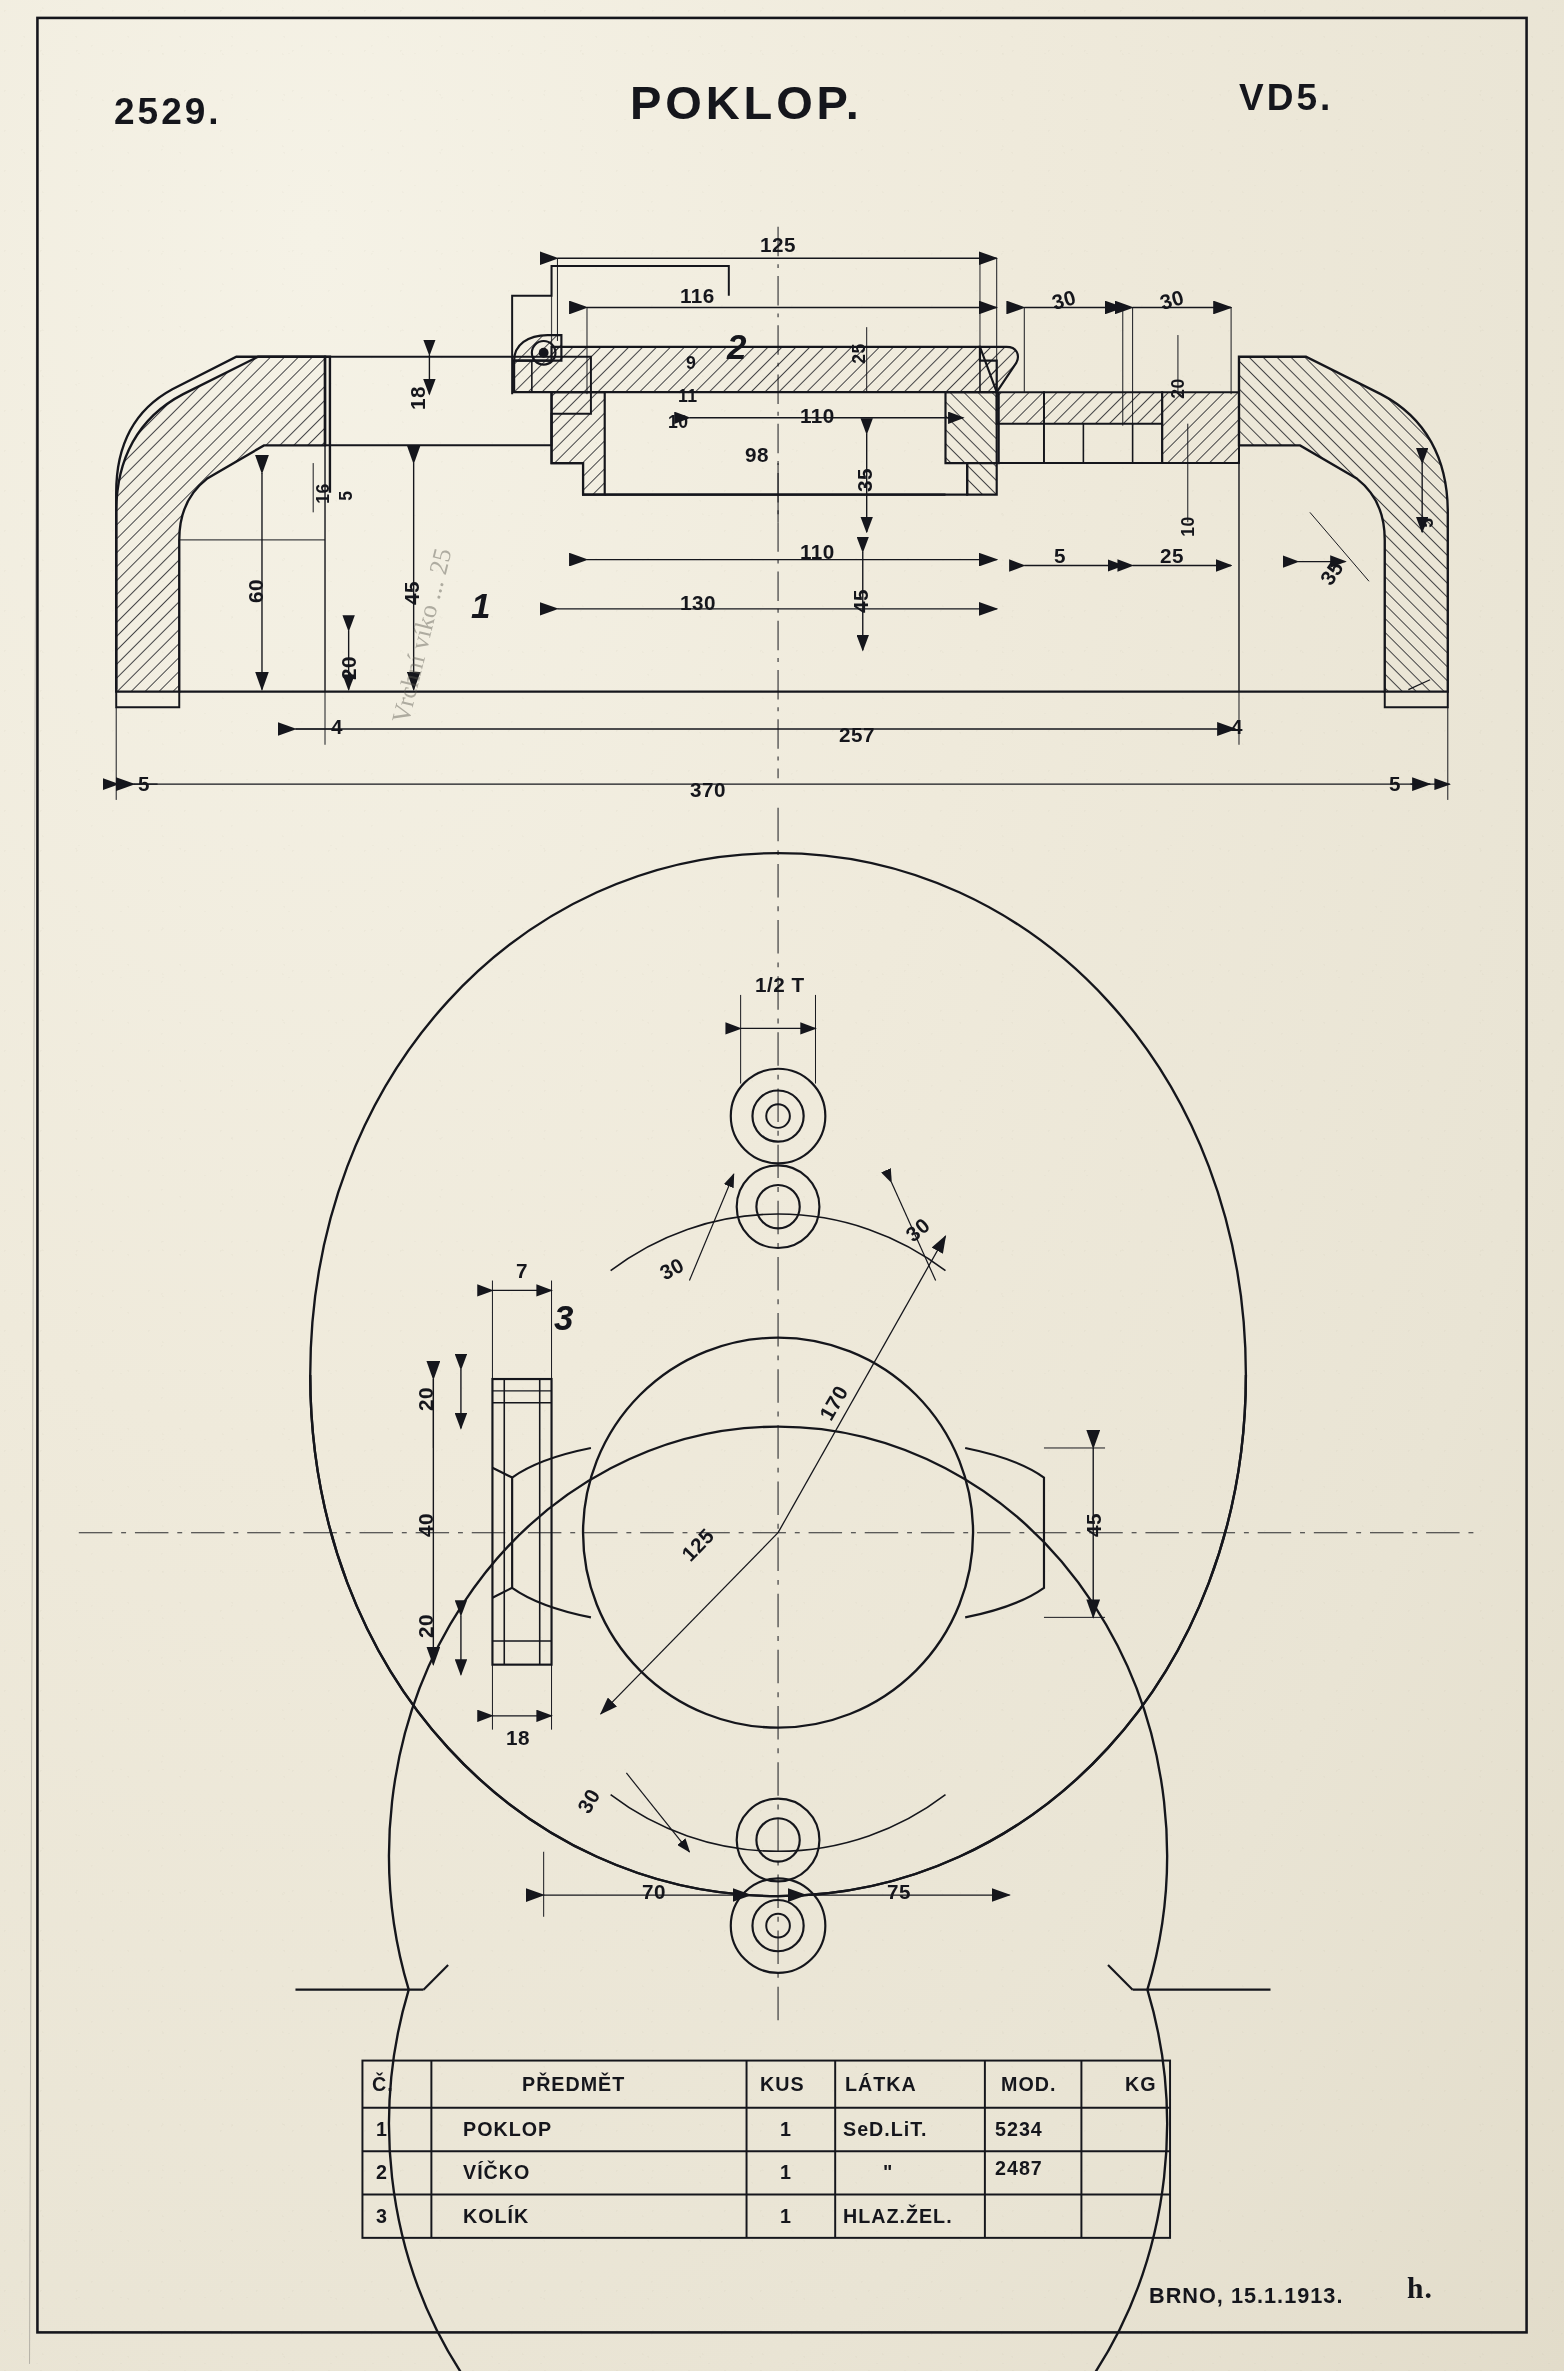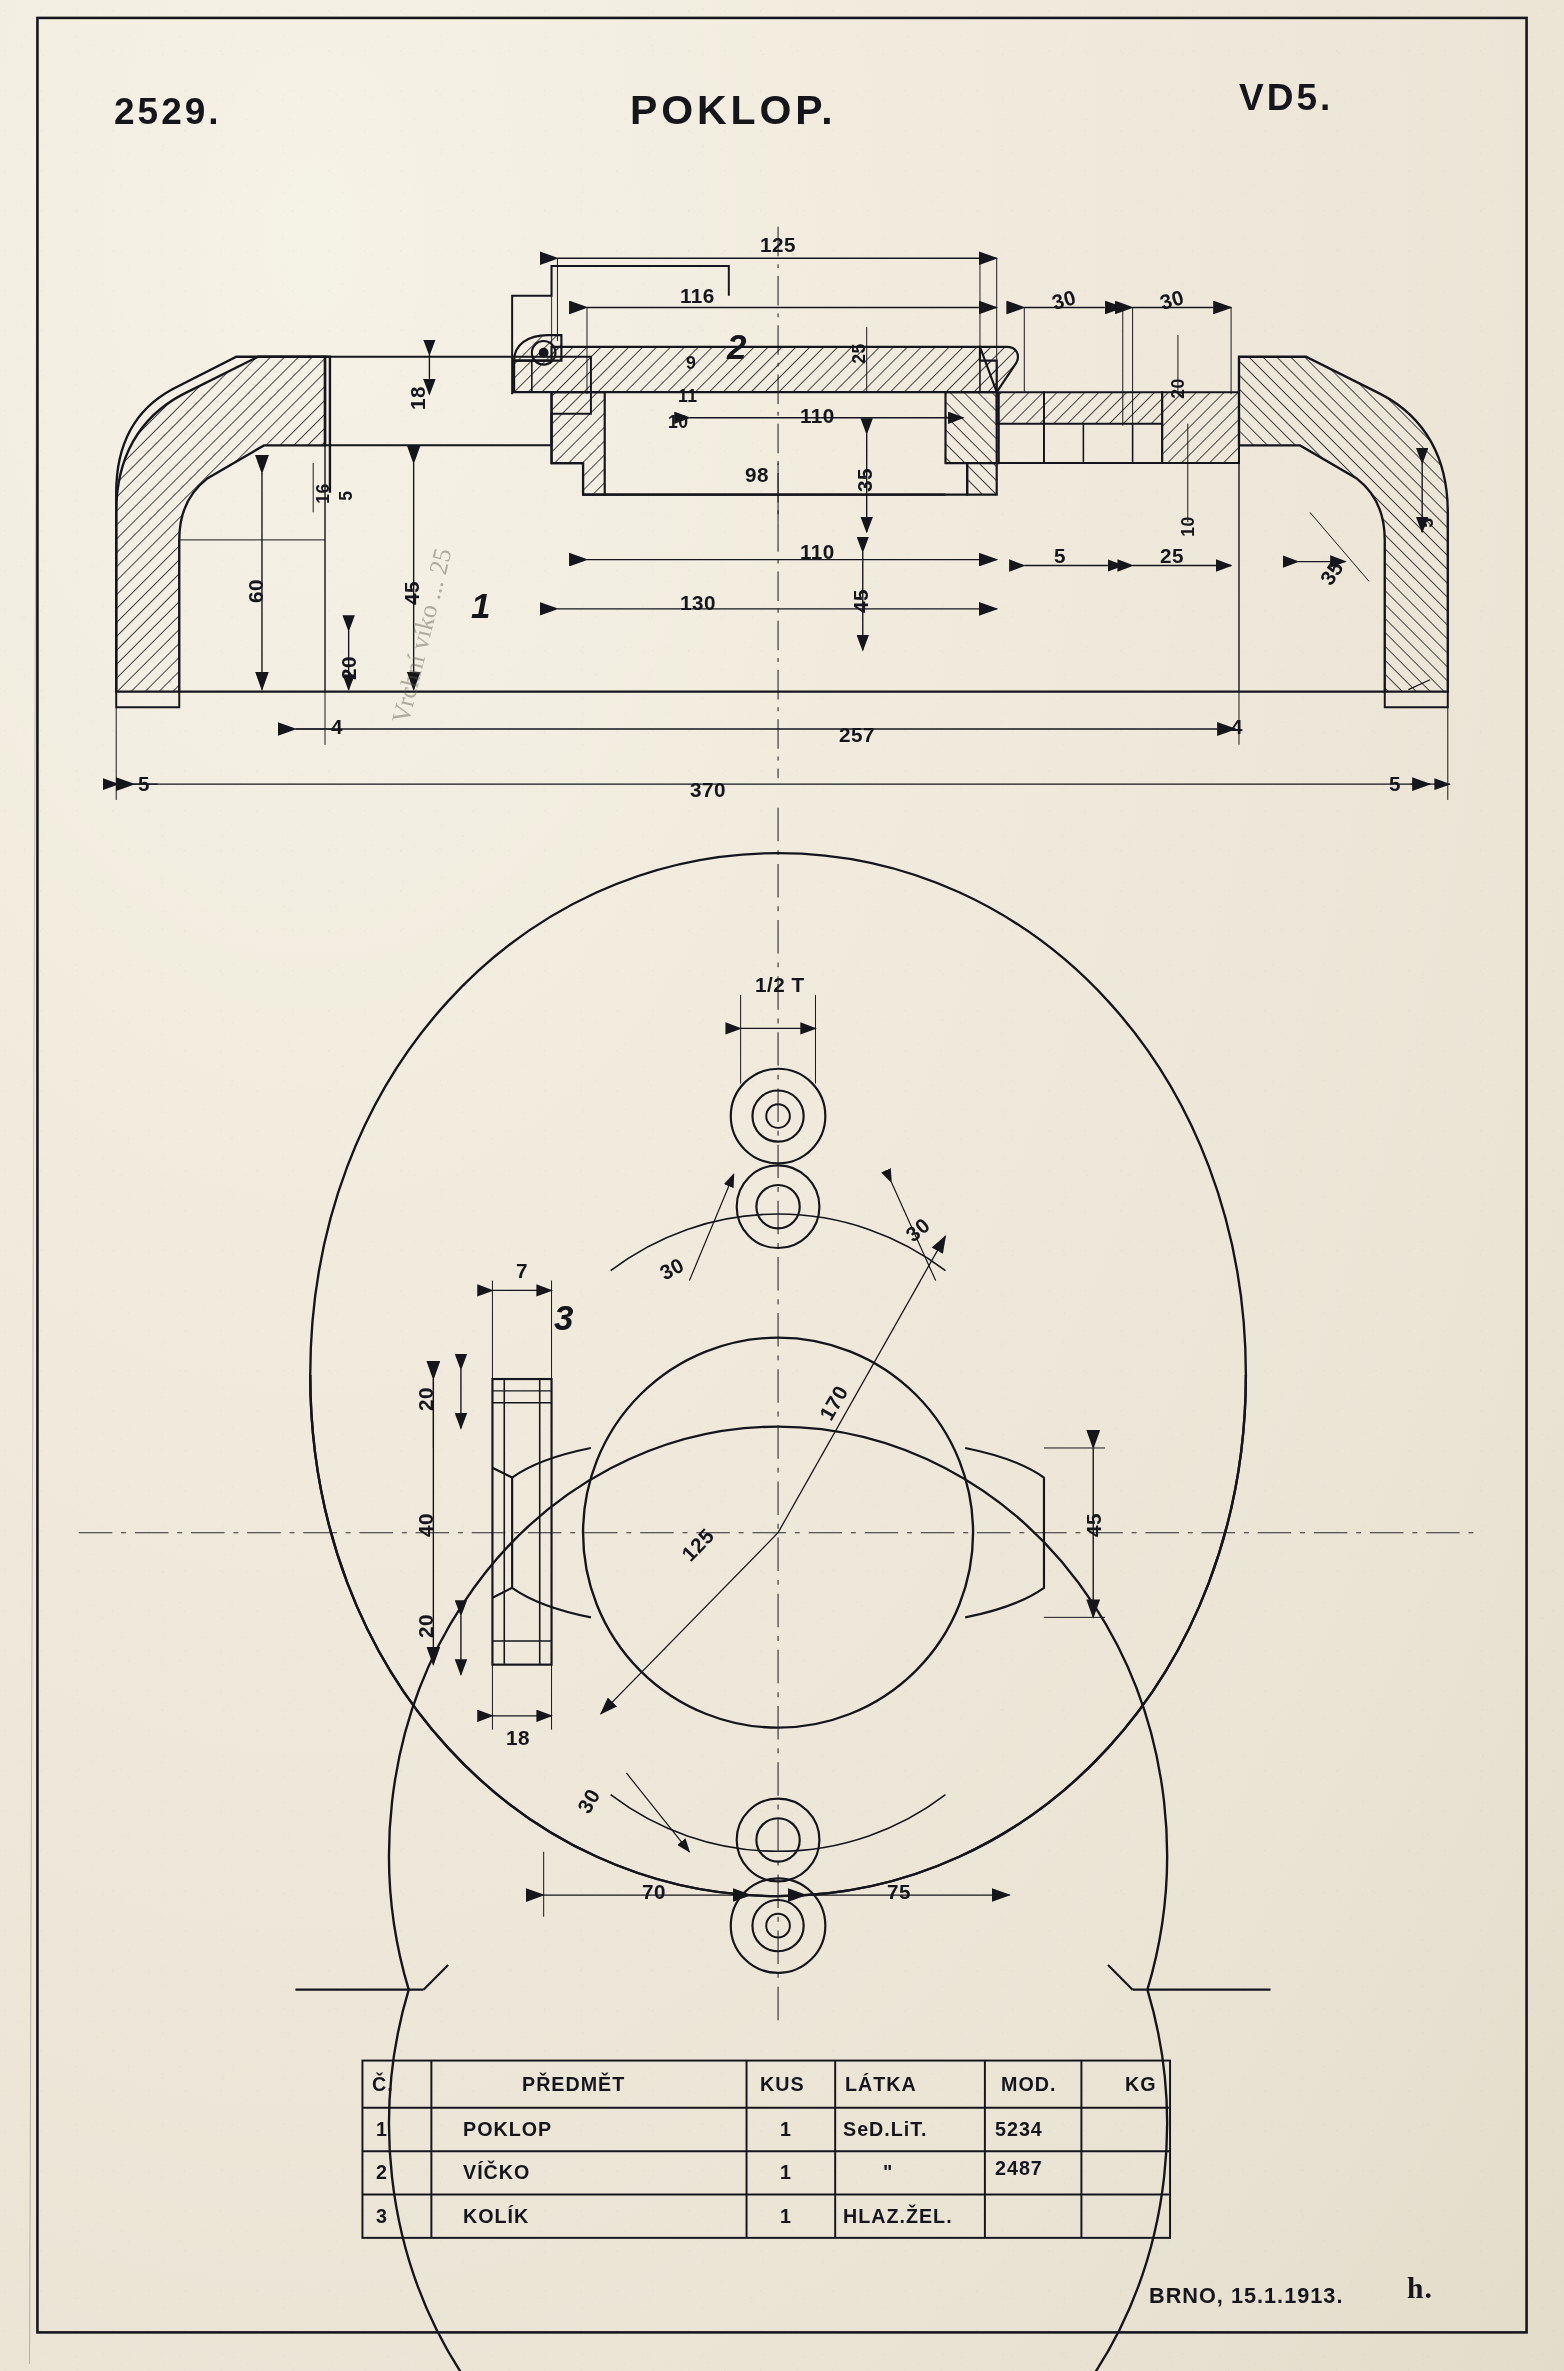--- a/index.html
+++ b/index.html
@@ -30,21 +30,21 @@
   #drawing{position:absolute;inset:0;}
   .lbl{
     position:absolute;
     color:#15161c;
     font-family:"Liberation Sans", sans-serif;
     white-space:nowrap;
     letter-spacing:0.5px;
   }
   .rot{transform-origin:center center;}
   .title-num{font-size:37px;font-weight:bold;letter-spacing:3px;}
-  .title-main{font-size:41px;font-weight:bold;letter-spacing:3.9px;margin-top:12px;}
+  .title-main{font-size:47px;font-weight:bold;letter-spacing:3.9px;}
   .dim{font-size:20.7px;font-weight:bold;}
   .dim-sm{font-size:17.7px;font-weight:bold;}
   .partnum{font-size:35px;font-weight:bold;font-style:italic;}
   .tbl{font-size:19.7px;font-weight:bold;letter-spacing:1px;}
   .sign{font-size:21.7px;font-weight:bold;letter-spacing:1px;}
   .pencil{
     position:absolute;
     color:rgba(90,88,80,.45);
     font-size:25.6px;
     font-family:"Liberation Serif", serif;
@@ -304,21 +304,21 @@
 <div class="lbl partnum" style="left:727px;top:327px;">2</div>
 <div class="lbl partnum" style="left:554px;top:1298px;">3</div>
 
 <div class="lbl dim" style="left:760px;top:233px;">125</div>
 <div class="lbl dim" style="left:680px;top:284px;text-align:center;">116</div>
 <div class="lbl dim rot" style="left:1052px;top:288px;transform:rotate(-16deg);">30</div>
 <div class="lbl dim rot" style="left:1160px;top:288px;transform:rotate(-16deg);">30</div>
 <div class="lbl dim" style="left:800px;top:404px;">110</div>
 <div class="lbl dim" style="left:800px;top:540px;">110</div>
 <div class="lbl dim" style="left:680px;top:591px;">130</div>
-<div class="lbl dim" style="left:745px;top:463px;">98</div>
+<div class="lbl dim" style="left:745px;top:443px;">98</div>
 <div class="lbl dim rot" style="left:853px;top:468px;transform:rotate(-90deg);">35</div>
 <div class="lbl dim rot" style="left:849px;top:589px;transform:rotate(-90deg);">45</div>
 <div class="lbl dim rot" style="left:400px;top:581px;transform:rotate(-90deg);">45</div>
 <div class="lbl dim" style="left:839px;top:723px;">257</div>
 <div class="lbl dim" style="left:690px;top:778px;">370</div>
 <div class="lbl dim rot" style="left:406px;top:386px;transform:rotate(-90deg);">18</div>
 <div class="lbl dim rot" style="left:244px;top:579px;transform:rotate(-90deg);">60</div>
 <div class="lbl dim rot" style="left:337px;top:656px;transform:rotate(-90deg);">20</div>
 <div class="lbl dim-sm rot" style="left:313px;top:483px;transform:rotate(-90deg);">16</div>
 <div class="lbl dim-sm rot" style="left:341px;top:485px;transform:rotate(-90deg);">5</div>

